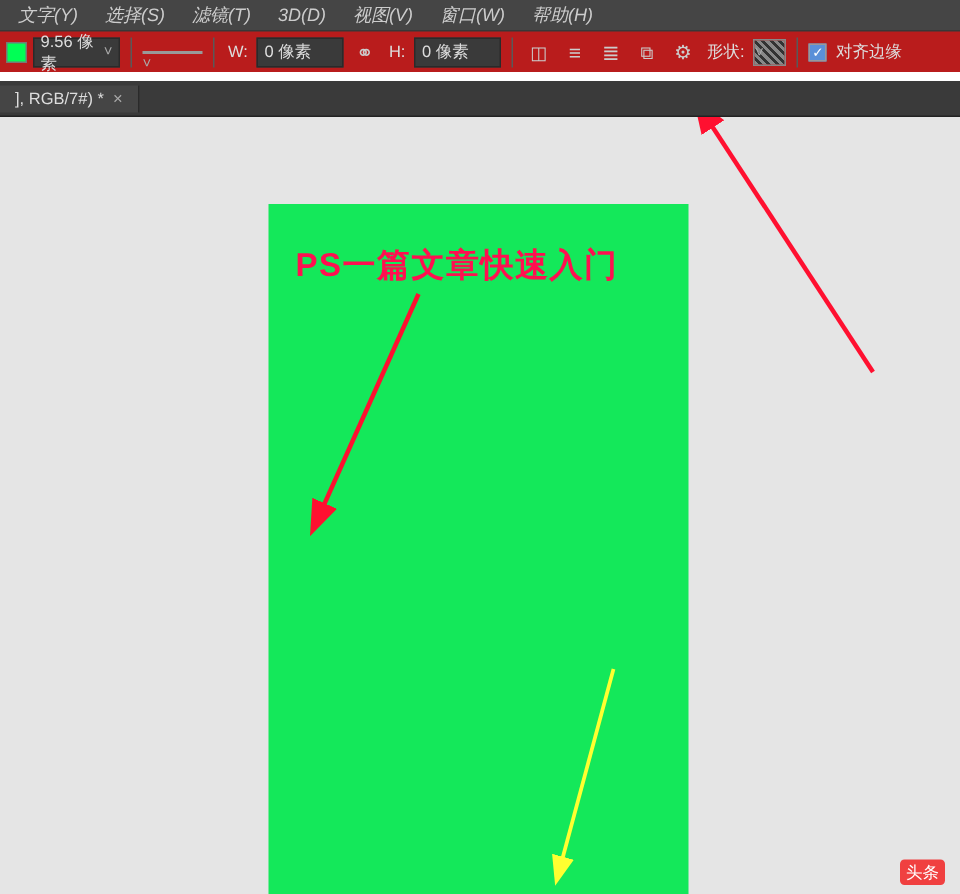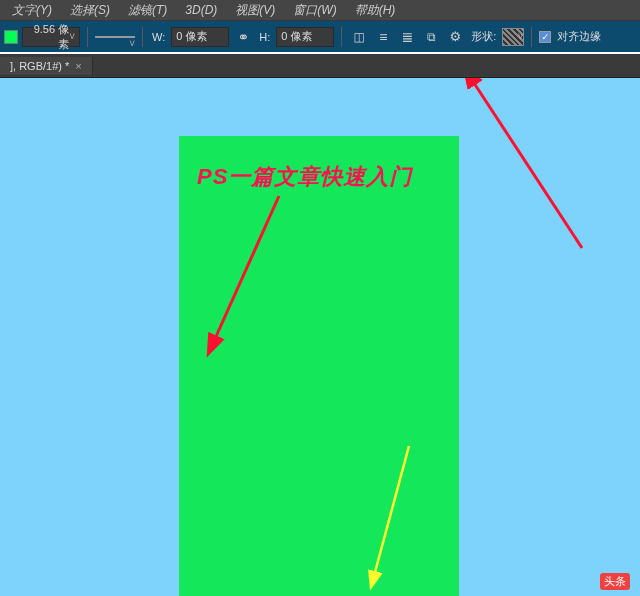--- a/index.html
+++ b/index.html
@@ -21,28 +21,27 @@
       padding-left: 4px;
       gap: 2px;
       font-style: italic;
     }
     .menu-item {
       padding: 2px 8px;
       cursor: default;
     }
     .options-bar {
       height: 34px;
-      background: #0c4a6e;
+      background: #b91c1c;
       border-top: 1px solid #383838;
-      border-bottom: 2px solid #ffffff;
+      border-bottom: 6px solid #ffffff;
       display: flex;
       align-items: center;
       padding-left: 4px;
       gap: 4px;
-      text-align: right;
     }
     .swatch-square {
       width: 14px;
       height: 14px;
       border: 1px solid #777;
     }
     .swatch-fill { background: #00ff55; }
     .swatch-hatch {
       width: 22px;
       height: 18px;
@@ -109,22 +108,21 @@
       gap: 6px;
       border-right: 1px solid #2a2a2a;
     }
     .tab-close { color: #aaa; font-size: 11px; }
     .canvas-area {
       position: absolute;
       top: 78px;
       left: 0;
       right: 0;
       bottom: 0;
-      background: #7dd3fc;
-      font-style: italic;
+      background: #e5e5e5;
     }
     .artboard {
       position: absolute;
       left: 179px;
       top: 58px;
       width: 280px;
       height: 462px;
       background: #14e85a;
       overflow: hidden;
     }
@@ -194,21 +192,21 @@
   <span class="icon-btn gear-icon"></span>
   <span class="label">形状:</span>
   <span class="swatch-hatch dropdown"></span>
   <span class="divider"></span>
   <span class="checkbox">✓</span>
   <span class="label">对齐边缘</span>
 </div>
 
 <div class="tab-bar">
   <div class="tab">
-    <span>], RGB/1#) *</span>
+    <span>], RGB/7#) *</span>
     <span class="tab-close">×</span>
   </div>
 </div>
 
 <div class="canvas-area">
   <div class="artboard">
     <div class="artboard-text">PS一篇文章快速入门</div>
 
     <svg class="arrow-red-svg" style="left:0;top:0" width="280" height="460">
       <defs>

